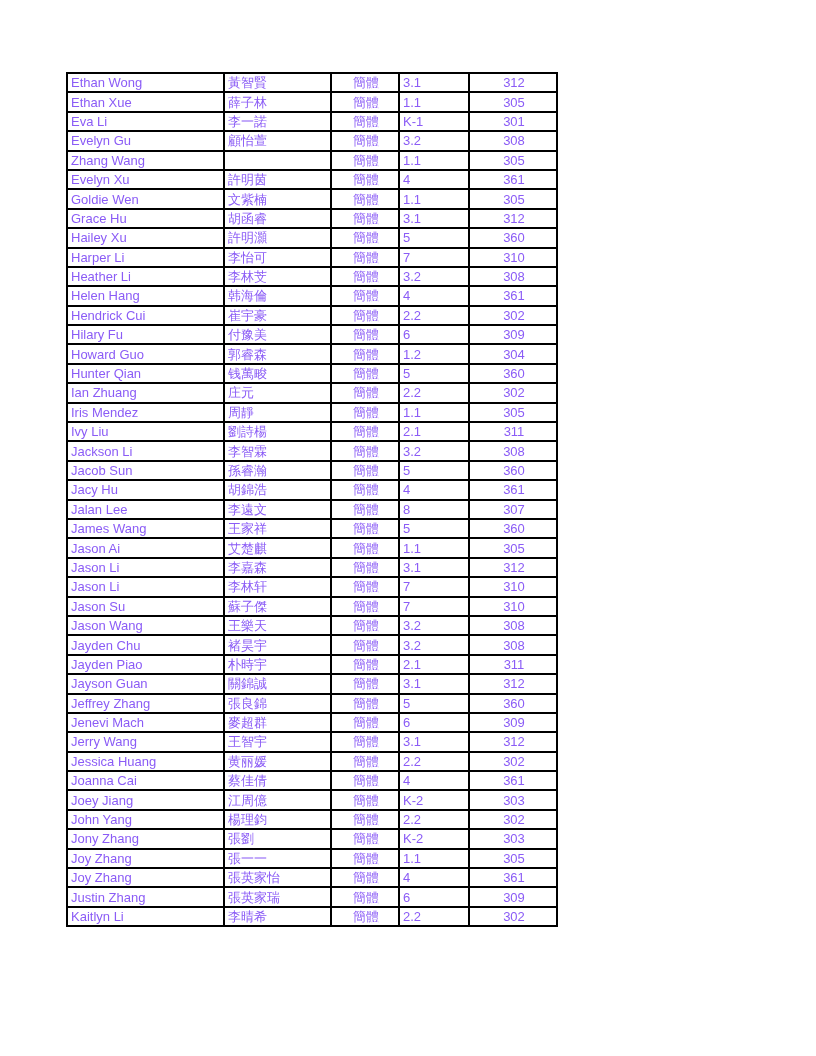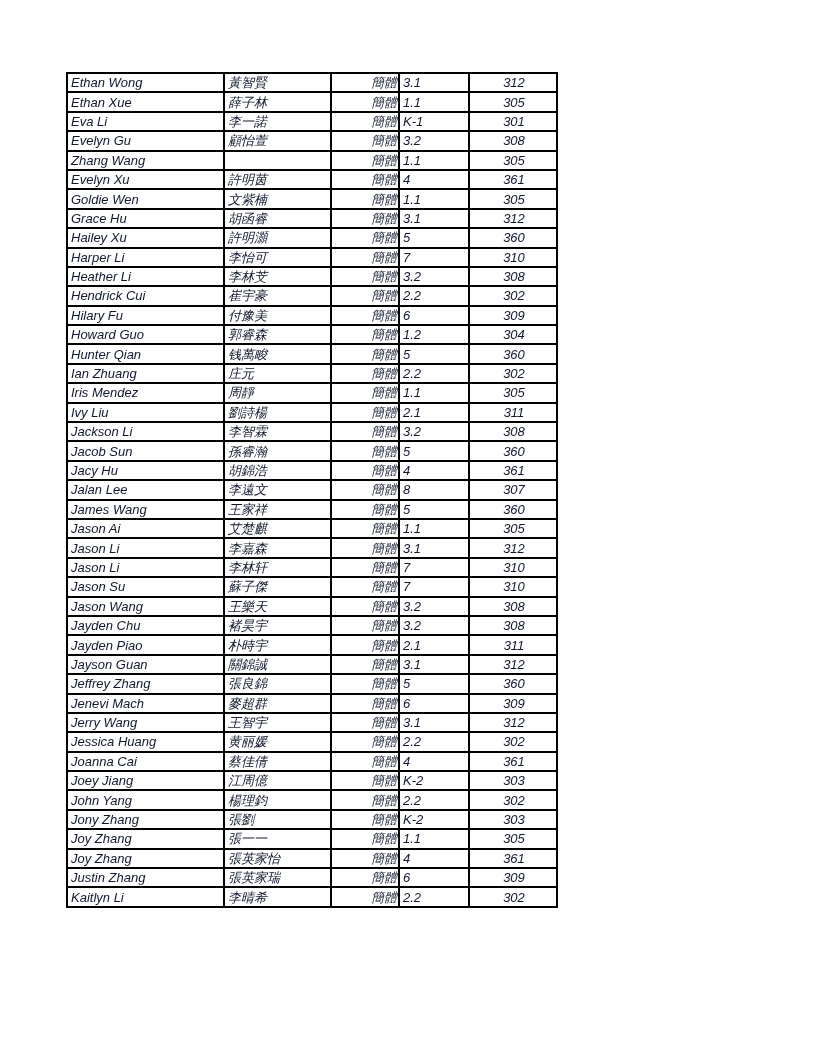--- a/index.html
+++ b/index.html
@@ -7,22 +7,21 @@
     padding: 0;
     background: #ffffff;
   }
   .page {
     position: relative;
     width: 816px;
     height: 1056px;
     background: #ffffff;
     overflow: hidden;
     font-family: "Liberation Sans", sans-serif;
-    color: #0f172a;
-    font-style: italic;
+    color: #8b5cf6;
   }
   table.roster {
     position: absolute;
     left: 66px;
     top: 72px;
     border-collapse: collapse;
     table-layout: fixed;
     width: 490px;
   }
   table.roster td {
@@ -30,21 +29,21 @@
     height: 17.4px;
     line-height: 17px;
     vertical-align: middle;
     font-size: 13px;
     padding: 0 1px 0 3px;
     white-space: nowrap;
     overflow: hidden;
   }
   td.col-english  { text-align: left; }
   td.col-chinese  { text-align: left; font-size: 14px; }
-  td.col-script   { text-align: right; font-size: 14px; }
+  td.col-script   { text-align: center; font-size: 14px; }
   td.col-level    { padding: 0; }
   td.col-room     { text-align: center; padding: 0; }
 </style>
 </head>
 <body>
 
 <div class="page">
   <table class="roster">
     <colgroup>
       <col style="width:157px">
@@ -125,20 +124,27 @@
           <td class="col-room">310</td>
         </tr>
         <tr>
           <td class="col-english">Heather Li</td>
           <td class="col-chinese">李林芠</td>
           <td class="col-script">簡體</td>
           <td class="col-level">3.2</td>
           <td class="col-room">308</td>
         </tr>
         <tr>
+          <td class="col-english">Helen Hang</td>
+          <td class="col-chinese">韩海倫</td>
+          <td class="col-script">簡體</td>
+          <td class="col-level">4</td>
+          <td class="col-room">361</td>
+        </tr>
+        <tr>
           <td class="col-english">Hendrick Cui</td>
           <td class="col-chinese">崔宇豪</td>
           <td class="col-script">簡體</td>
           <td class="col-level">2.2</td>
           <td class="col-room">302</td>
         </tr>
         <tr>
           <td class="col-english">Hilary Fu</td>
           <td class="col-chinese">付豫美</td>
           <td class="col-script">簡體</td>

